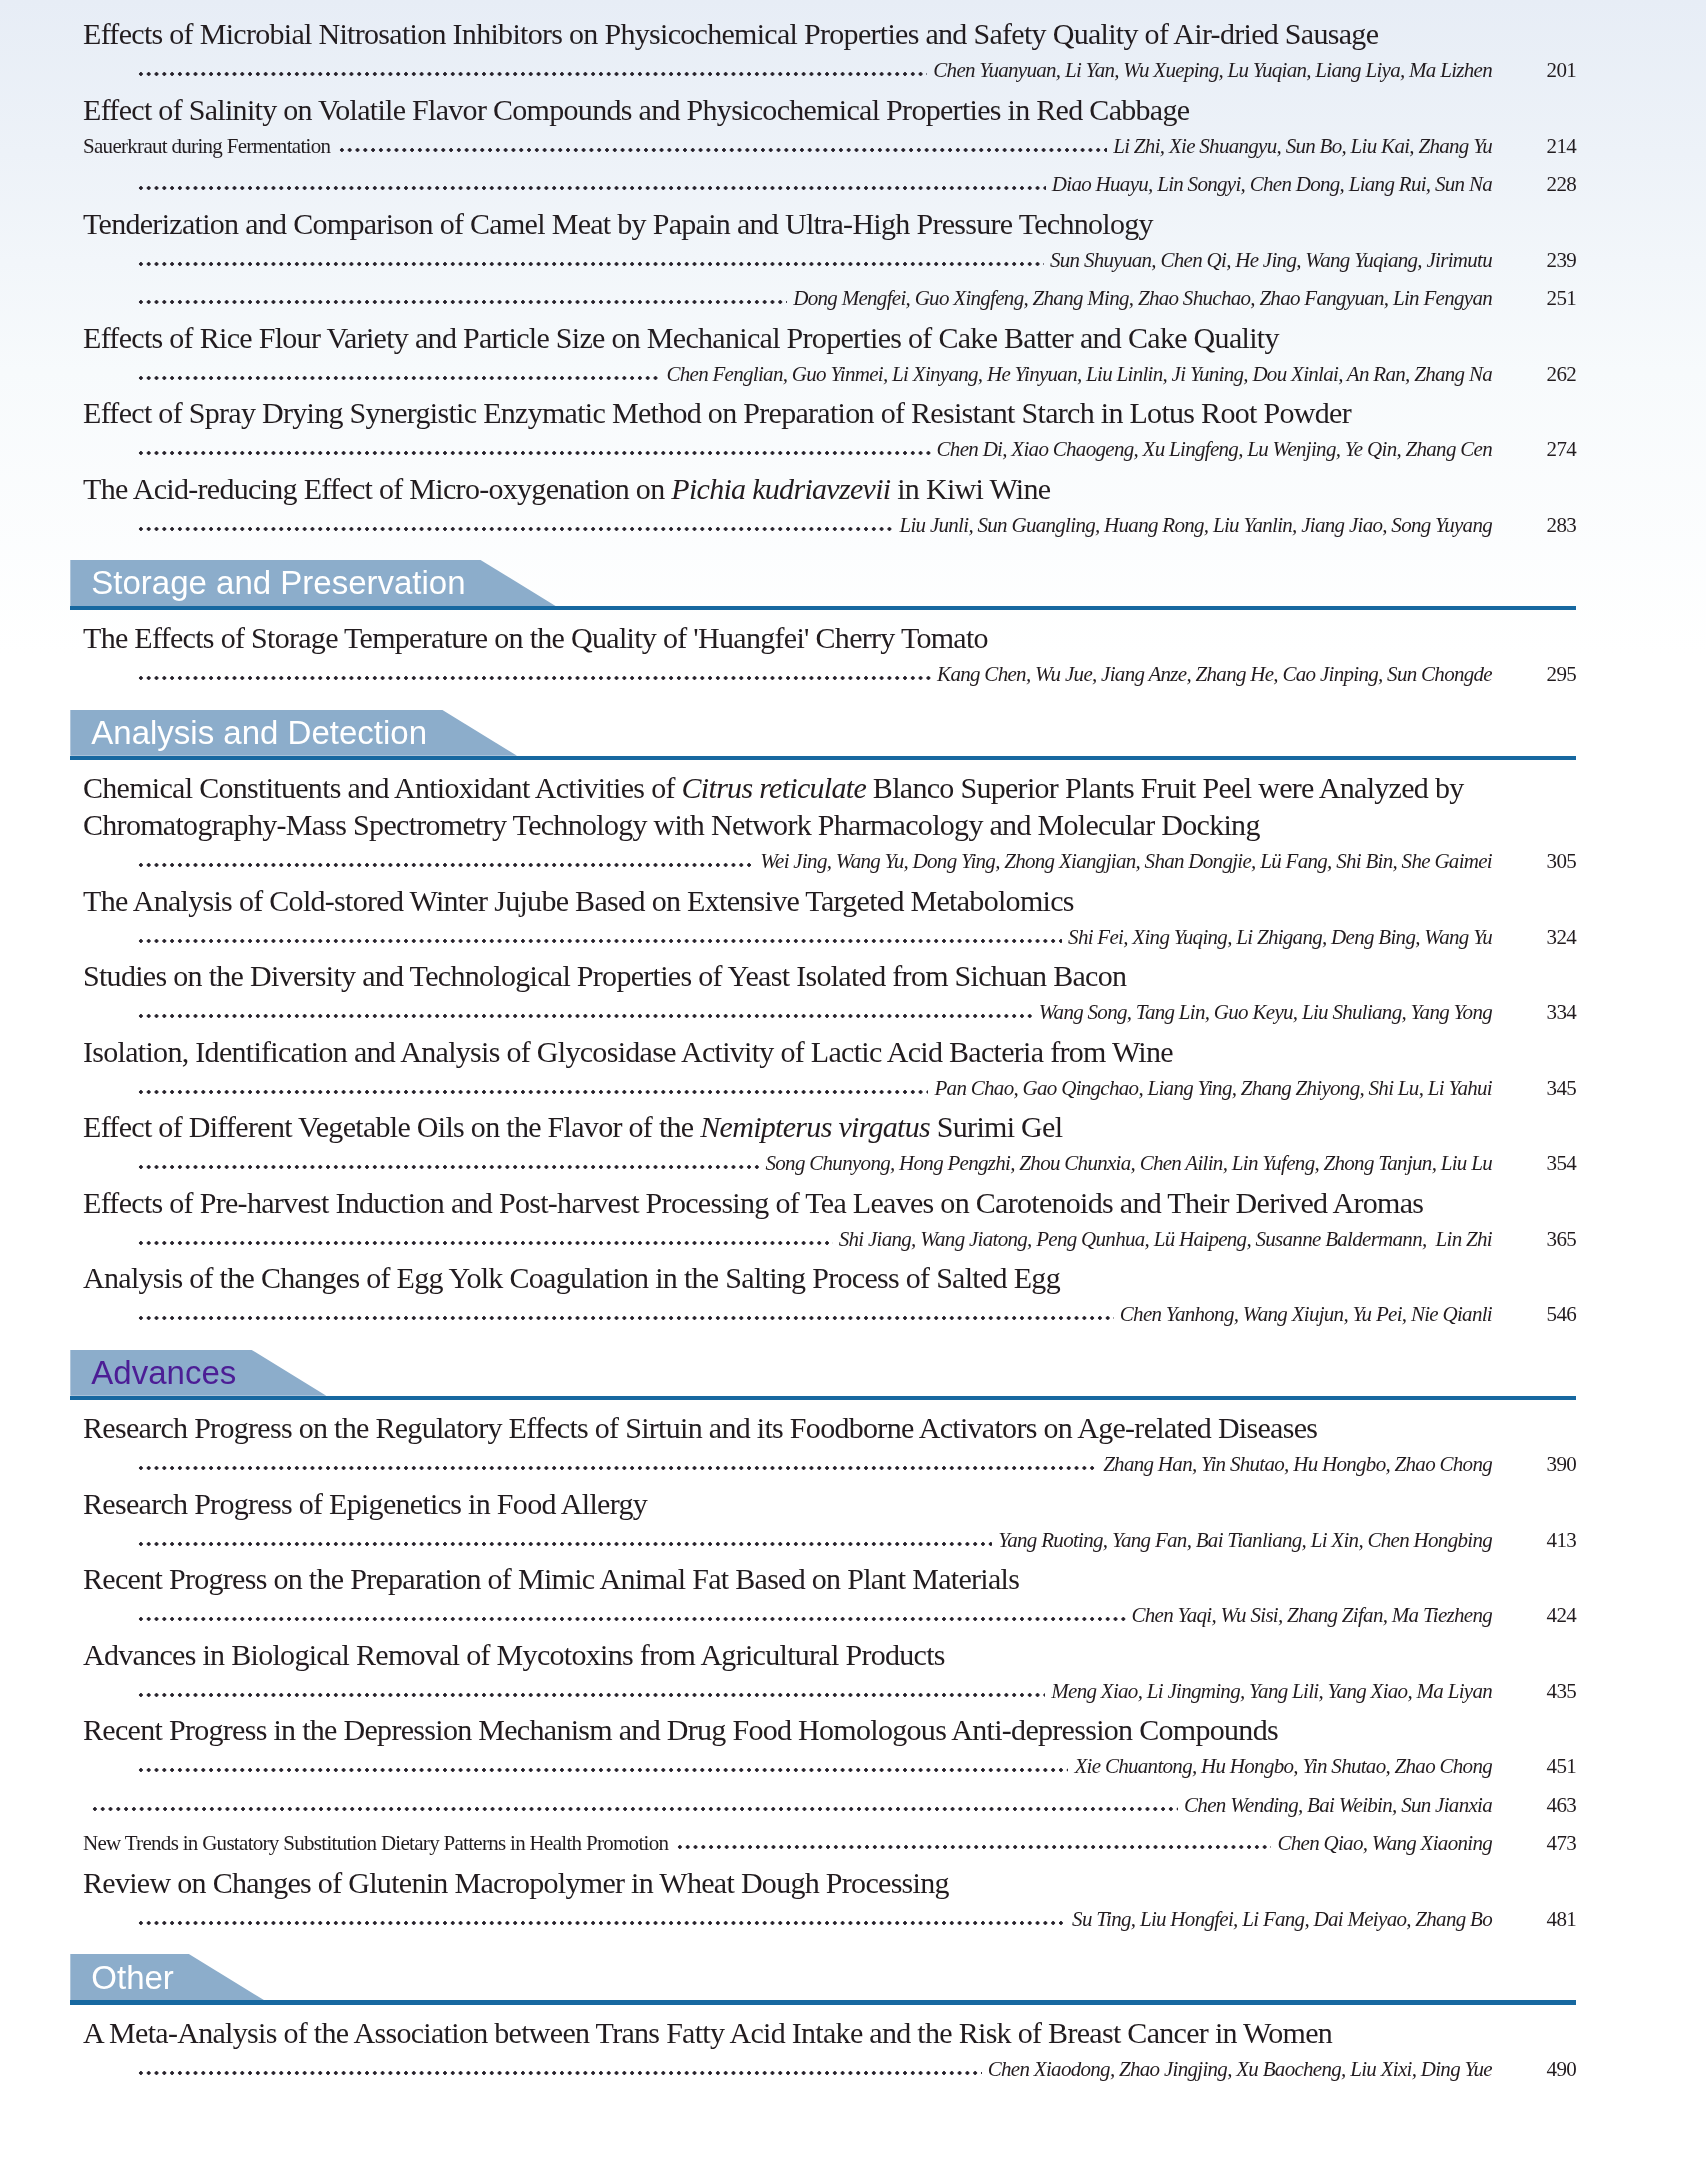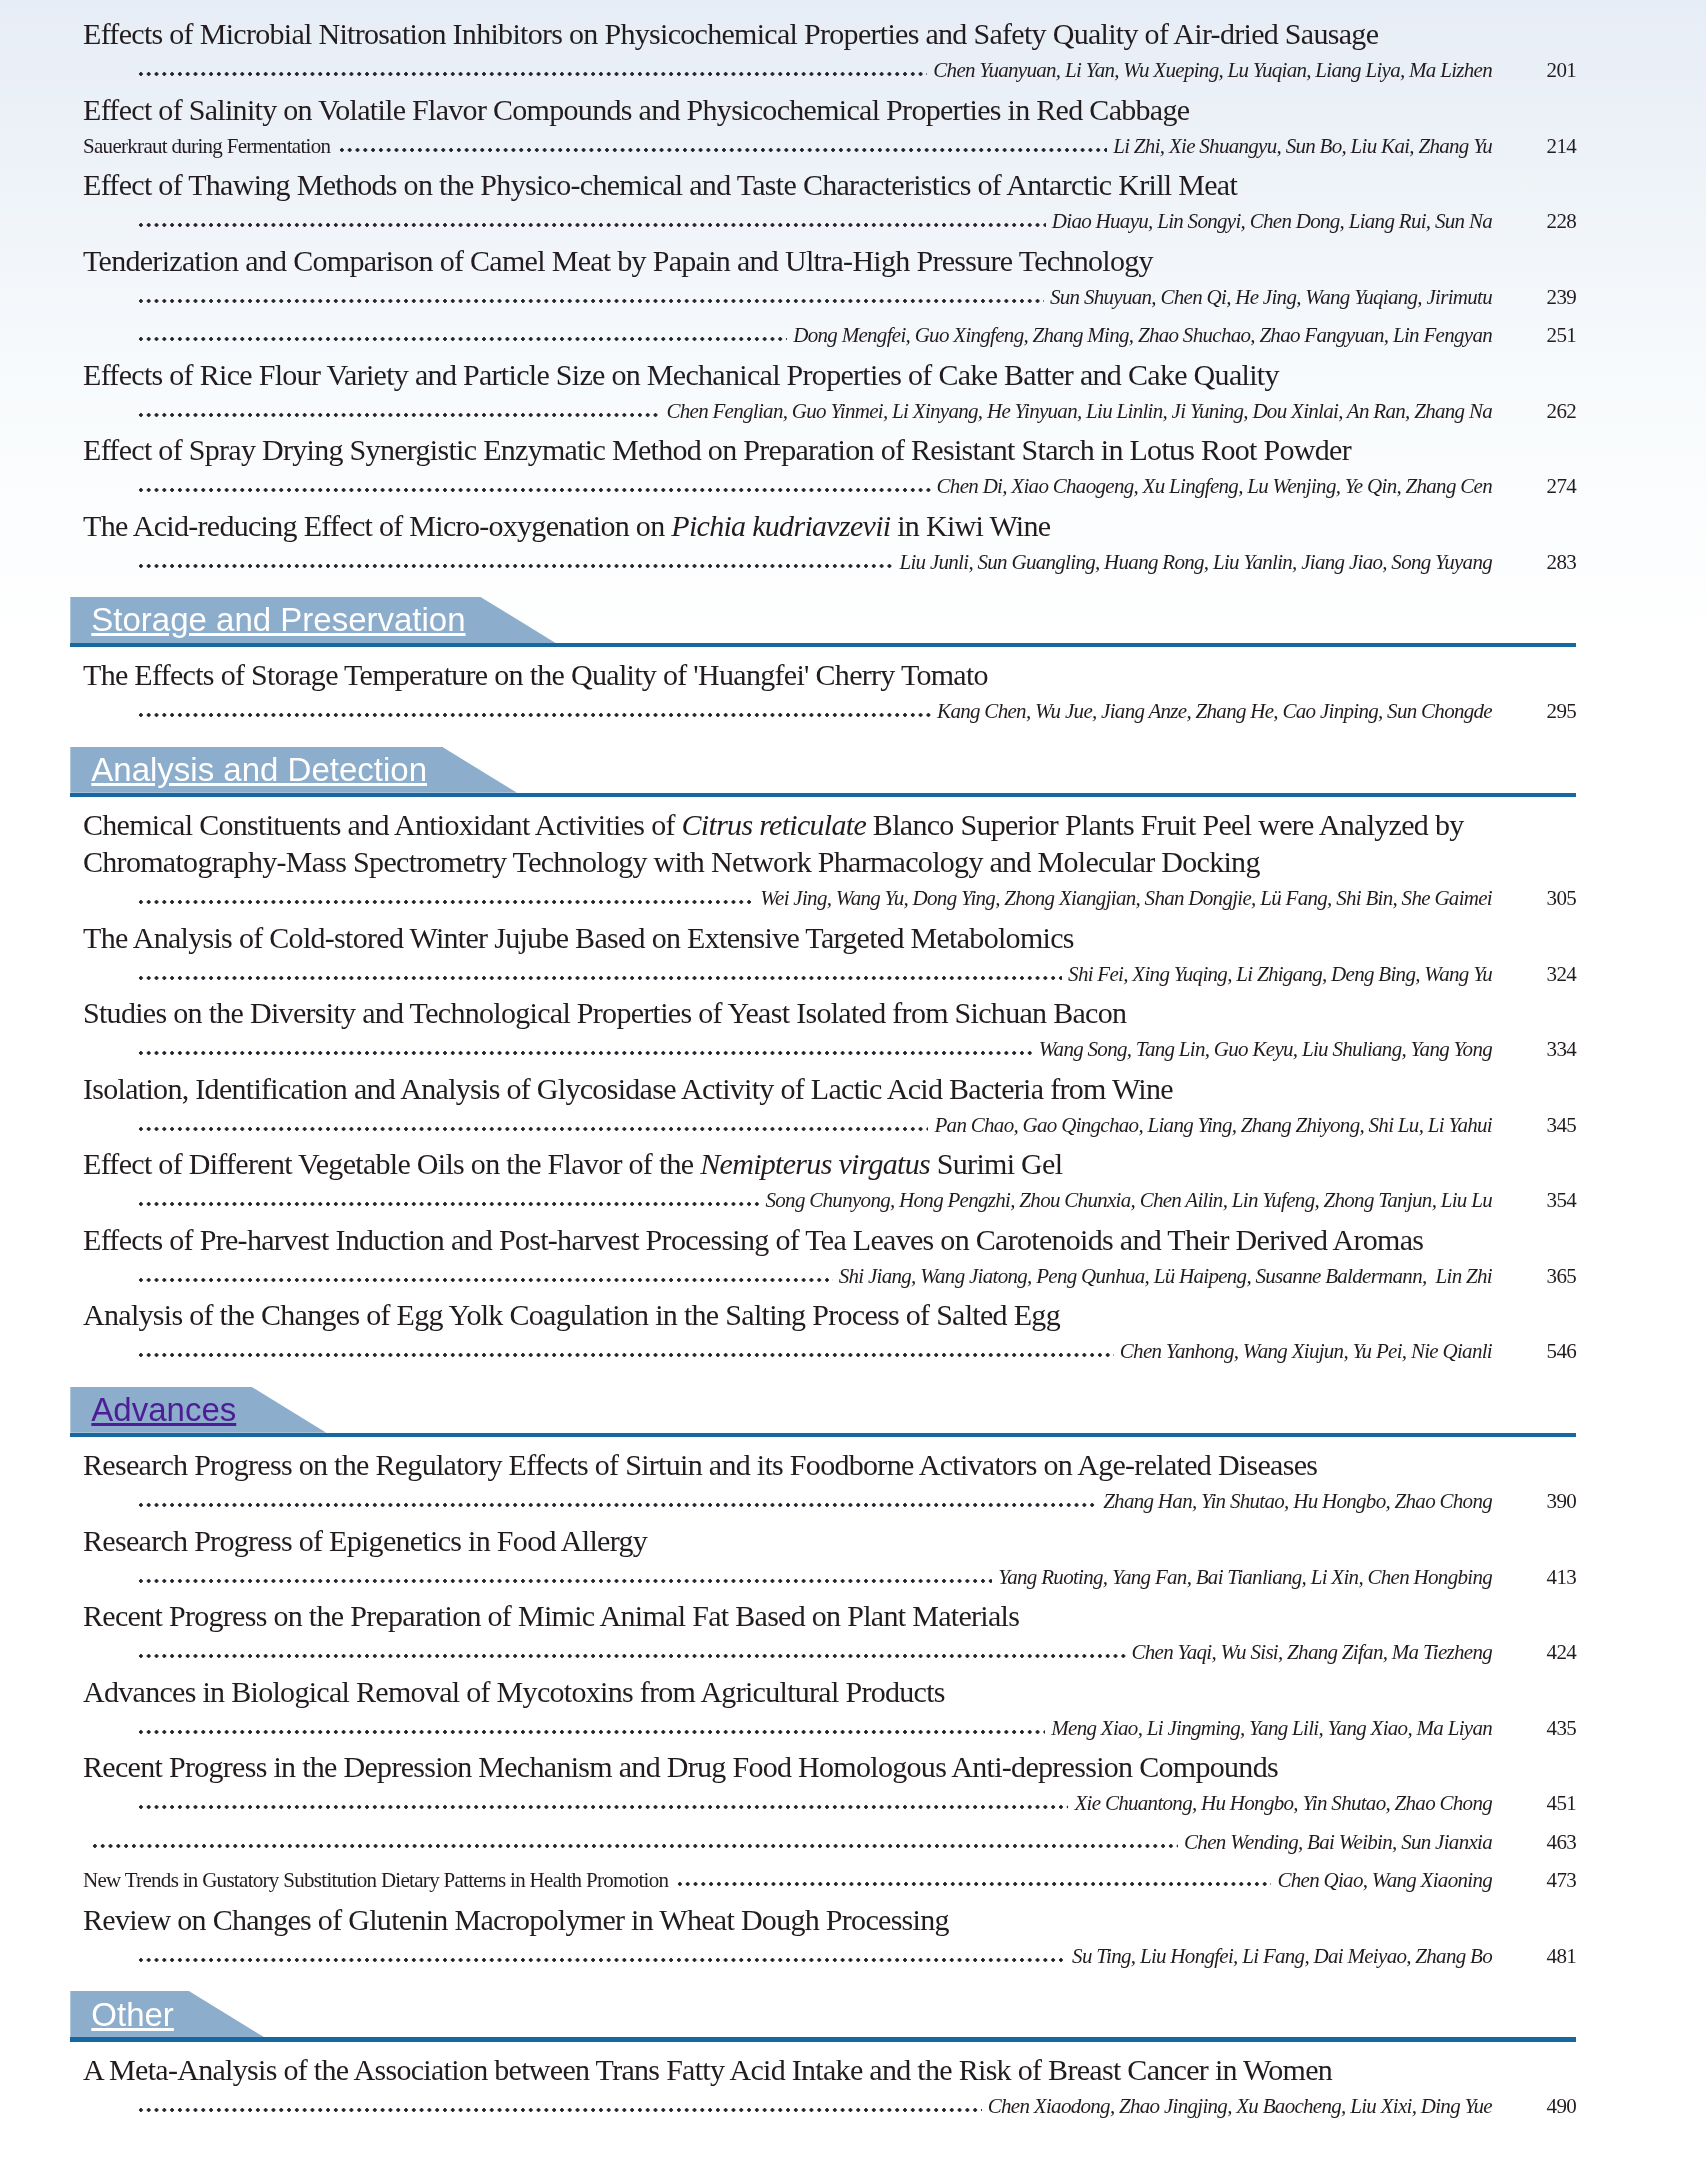--- a/index.html
+++ b/index.html
@@ -21,21 +21,20 @@
     background-size:7.8px 7.8px;background-repeat:repeat-x;background-position:0 62%;
   }
   .authors{font-style:italic;white-space:nowrap;letter-spacing:-0.7px;}
   .pagenum{flex:0 0 auto;width:72px;margin-left:12px;text-align:right;letter-spacing:-0.7px;}
   .banner-wrap{margin:16.4px 0 9px -12.7px;}
   .banner{
     display:block;width:fit-content;
     font-family:"Liberation Sans",sans-serif;font-size:33px;line-height:43px;
     padding:1.5px 90px 1.5px 21px;
     clip-path:polygon(0 0,calc(100% - 75px) 0,100% 100%,0 100%);
-    text-decoration:underline;
   }
   .rule{height:4.5px;}
 </style>
 </head>
 <body>
 
 <div class="page">
   <main class="content" id="content-root" style="color: rgb(34, 28, 31);">
       <div class="entry">
         <div class="title"><span class="">Effects of Microbial Nitrosation Inhibitors on Physicochemical Properties and Safety Quality of Air-dried Sausage</span></div>
@@ -48,21 +47,20 @@
       <div class="entry">
         <div class="title"><span class="">Effect of Salinity on Volatile Flavor Compounds and Physicochemical Properties in Red Cabbage</span></div>
         <div class="authorline">
           <div class="lead">Sauerkraut during Fermentation</div>
           <div class="dots"></div>
           <div class="authors">Li Zhi, Xie Shuangyu, Sun Bo, Liu Kai, Zhang Yu</div>
           <div class="pagenum">214</div>
         </div>
       </div>
       <div class="entry">
-        <div class="title"><span class="">Effect of Thawing Methods on the Physico-chemical and Taste Characteristics of Antarctic Krill Meat</span></div>
         <div class="authorline indent">
           <div class="dots"></div>
           <div class="authors">Diao Huayu, Lin Songyi, Chen Dong, Liang Rui, Sun Na</div>
           <div class="pagenum">228</div>
         </div>
       </div>
       <div class="entry">
         <div class="title"><span class="">Tenderization and Comparison of Camel Meat by Papain and Ultra-High Pressure Technology</span></div>
         <div class="authorline indent">
           <div class="dots"></div>

